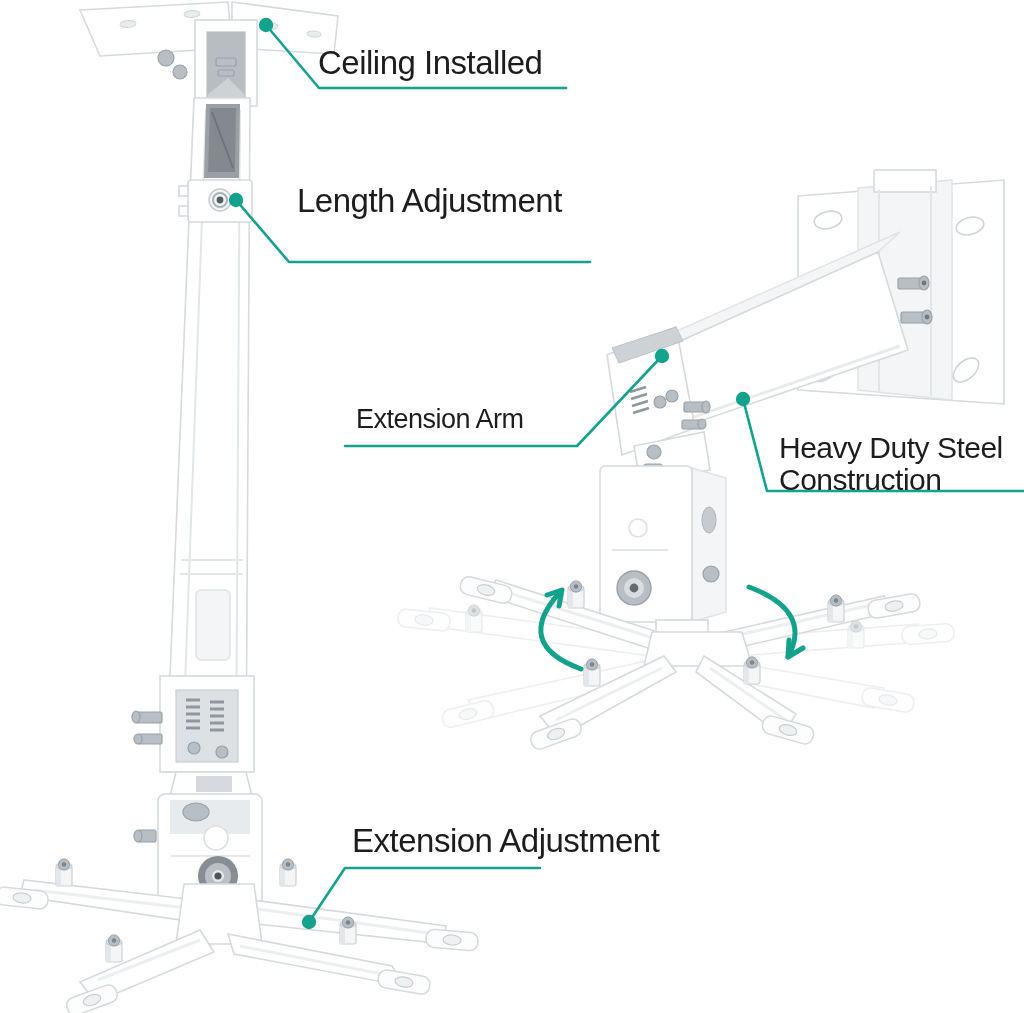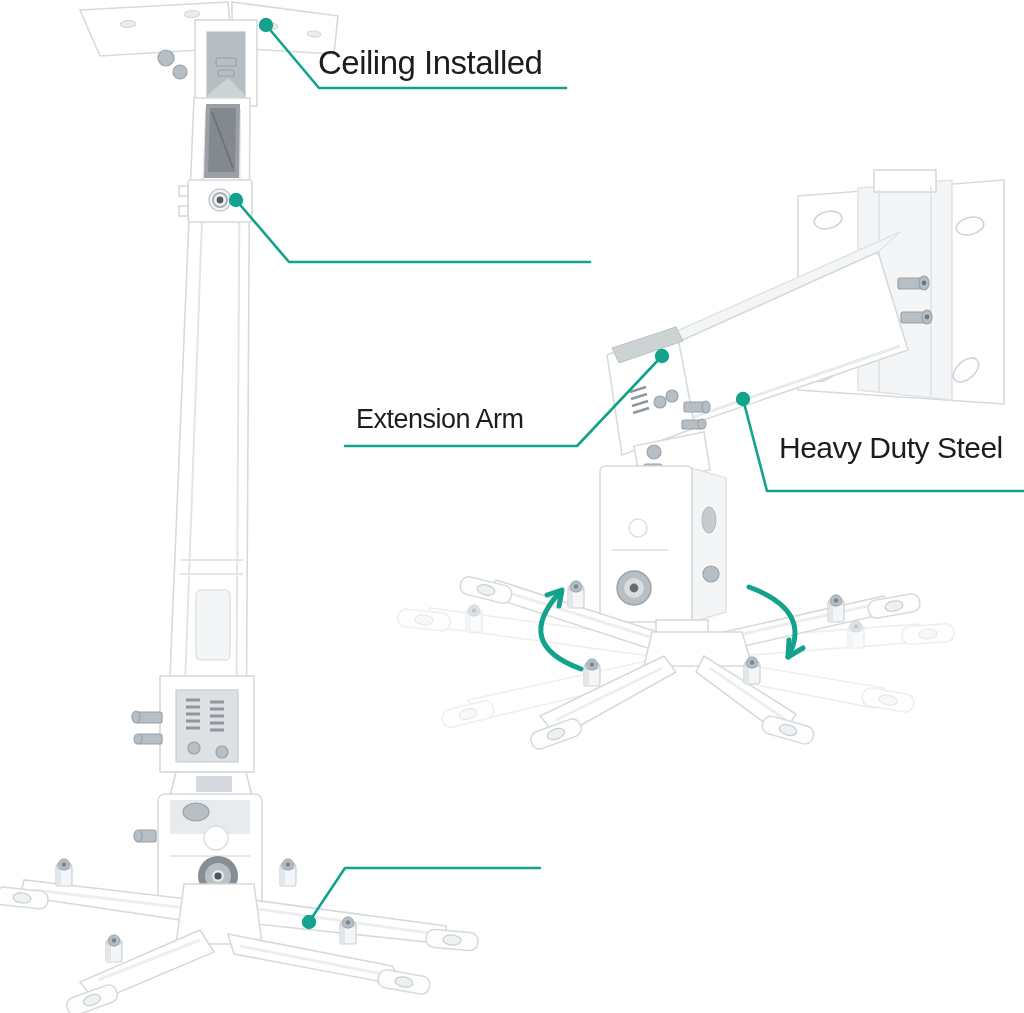--- a/index.html
+++ b/index.html
@@ -273,22 +273,25 @@
   </g>
   <g>
     <polyline class="leader" points="309,922 345,868 540,868"></polyline>
     <circle class="dot" cx="309" cy="922" r="7.2"></circle>
   </g>
 </svg>
 
 <div class="lbl lbl-ceiling">Ceiling Installed</div>
 
 <div class="lbl lbl-length">
+  <div>Length Adjustment</div>
 </div>
 
 <div class="lbl lbl-extarm">Extension Arm</div>
 
 <div class="lbl lbl-heavy">
   <div>Heavy Duty Steel</div>
+  <div>Construction</div>
 </div>
 
+<div class="lbl lbl-extadj">Extension Adjustment</div>
 
 </div>
 
 </body></html>

